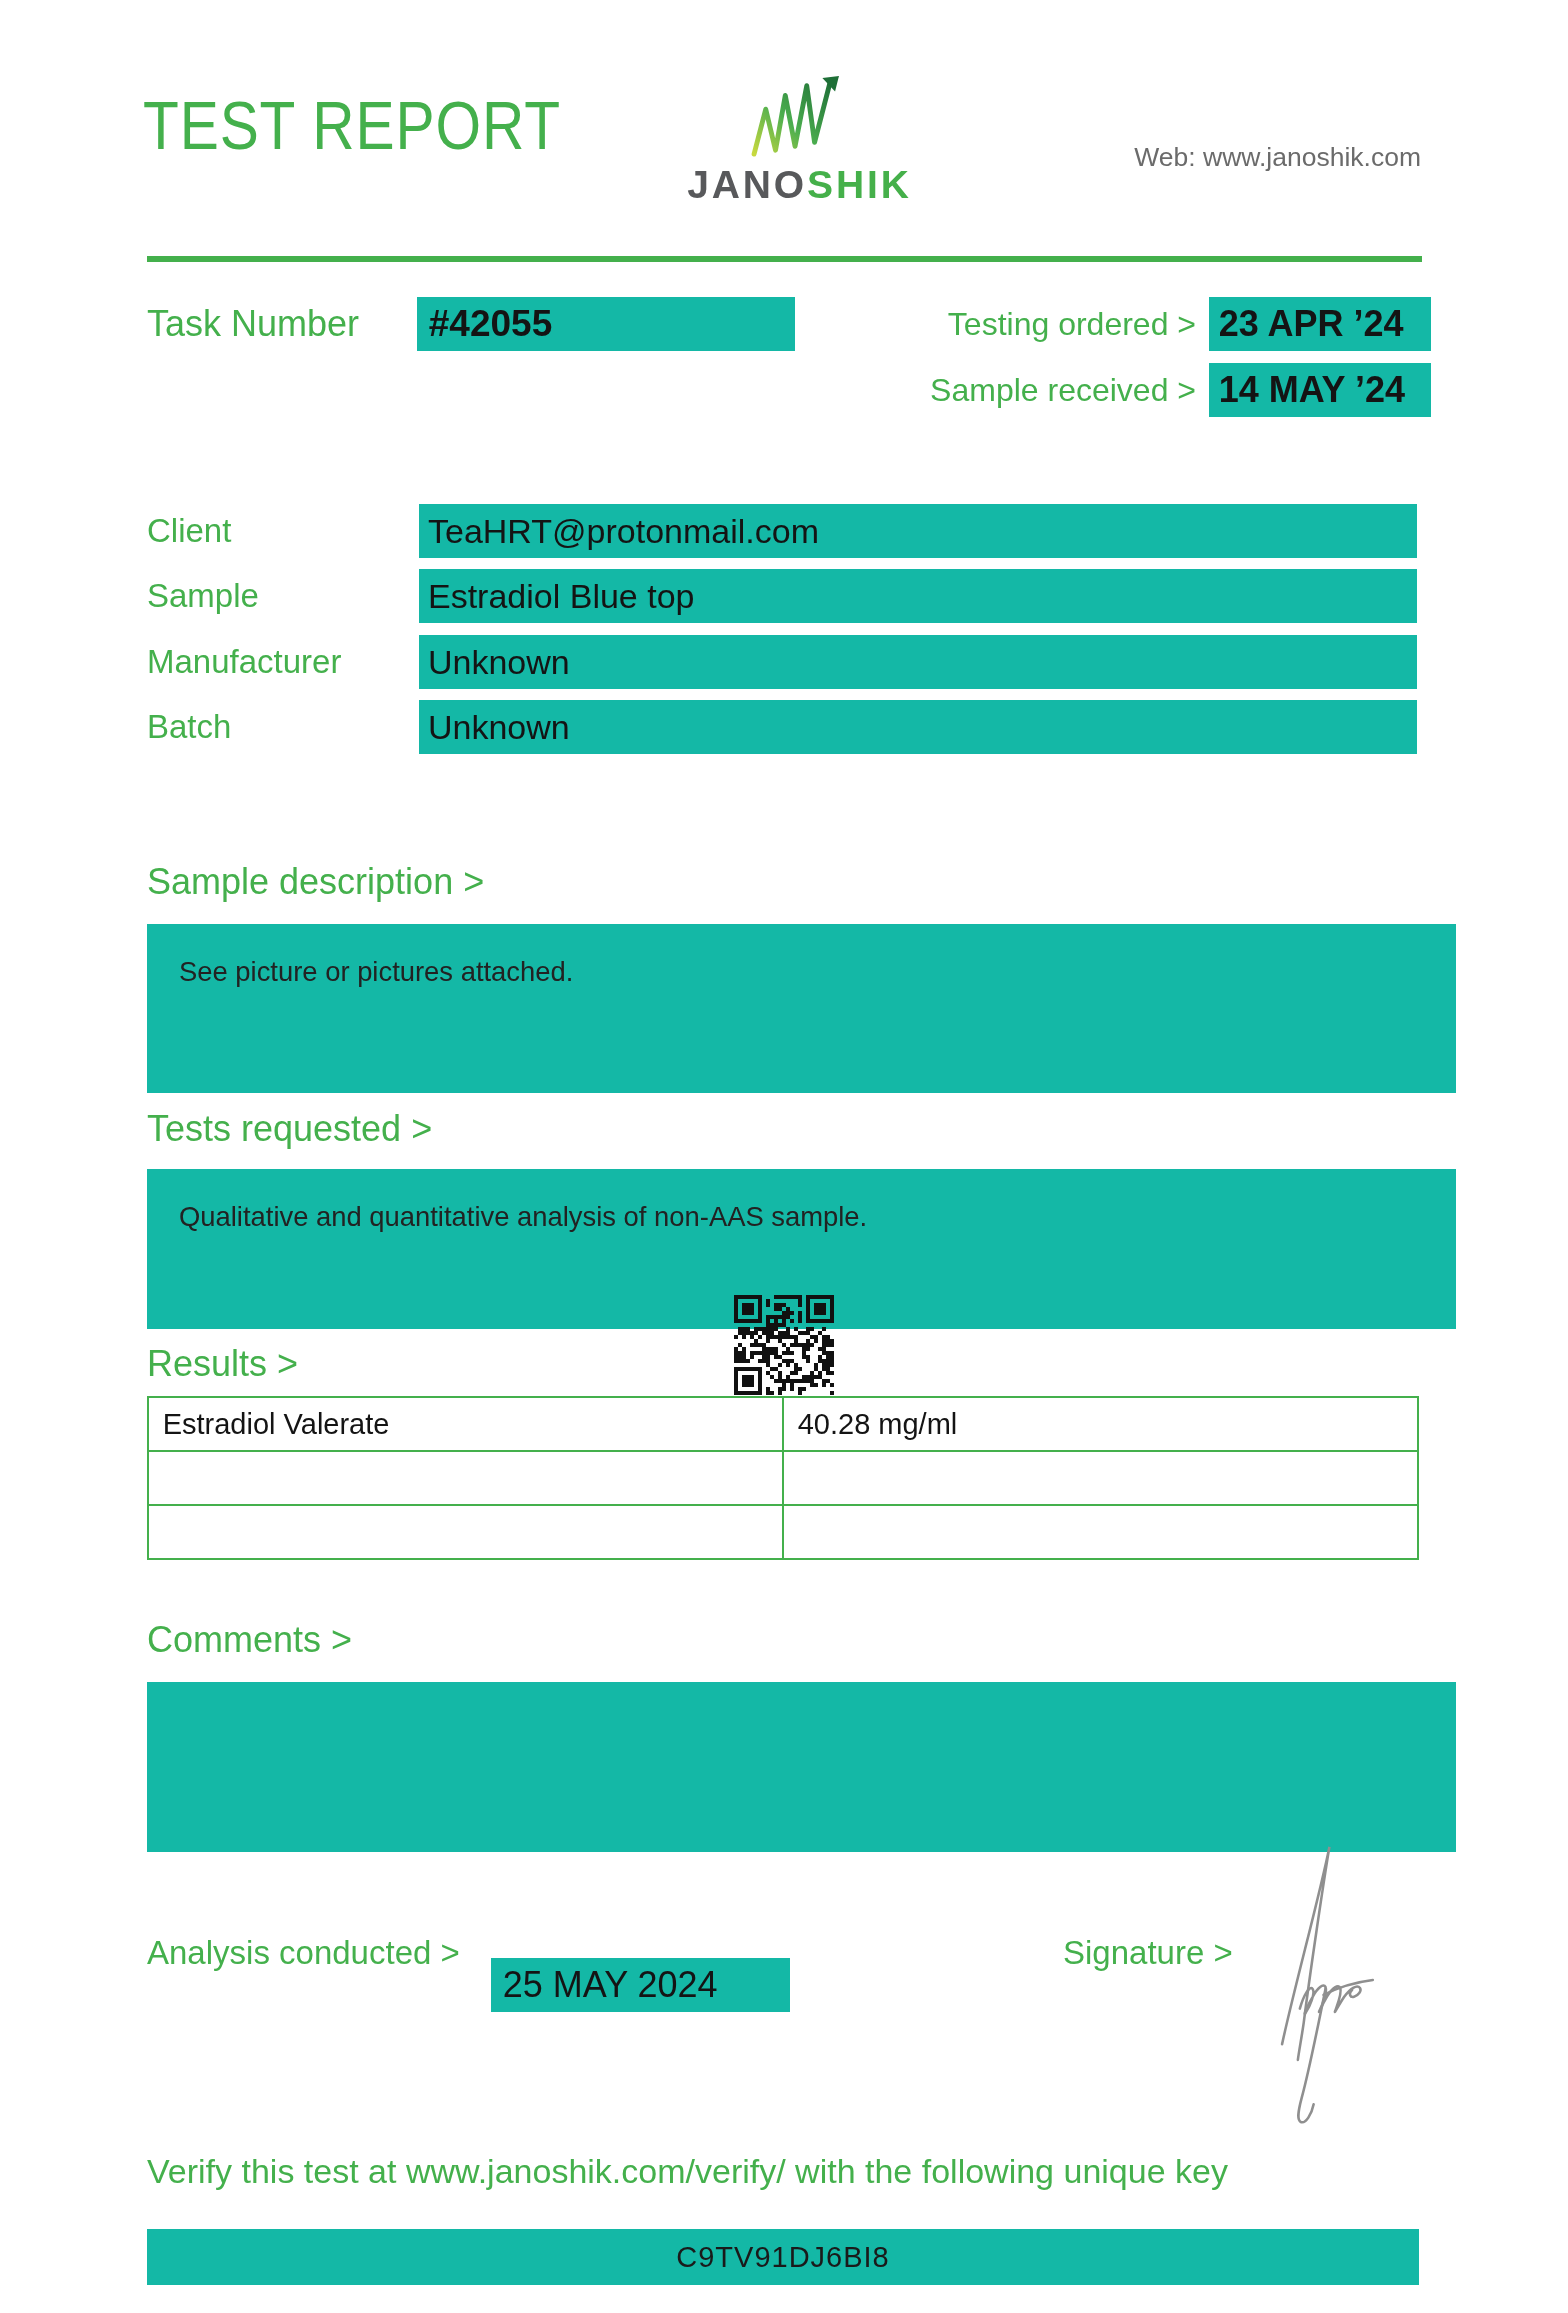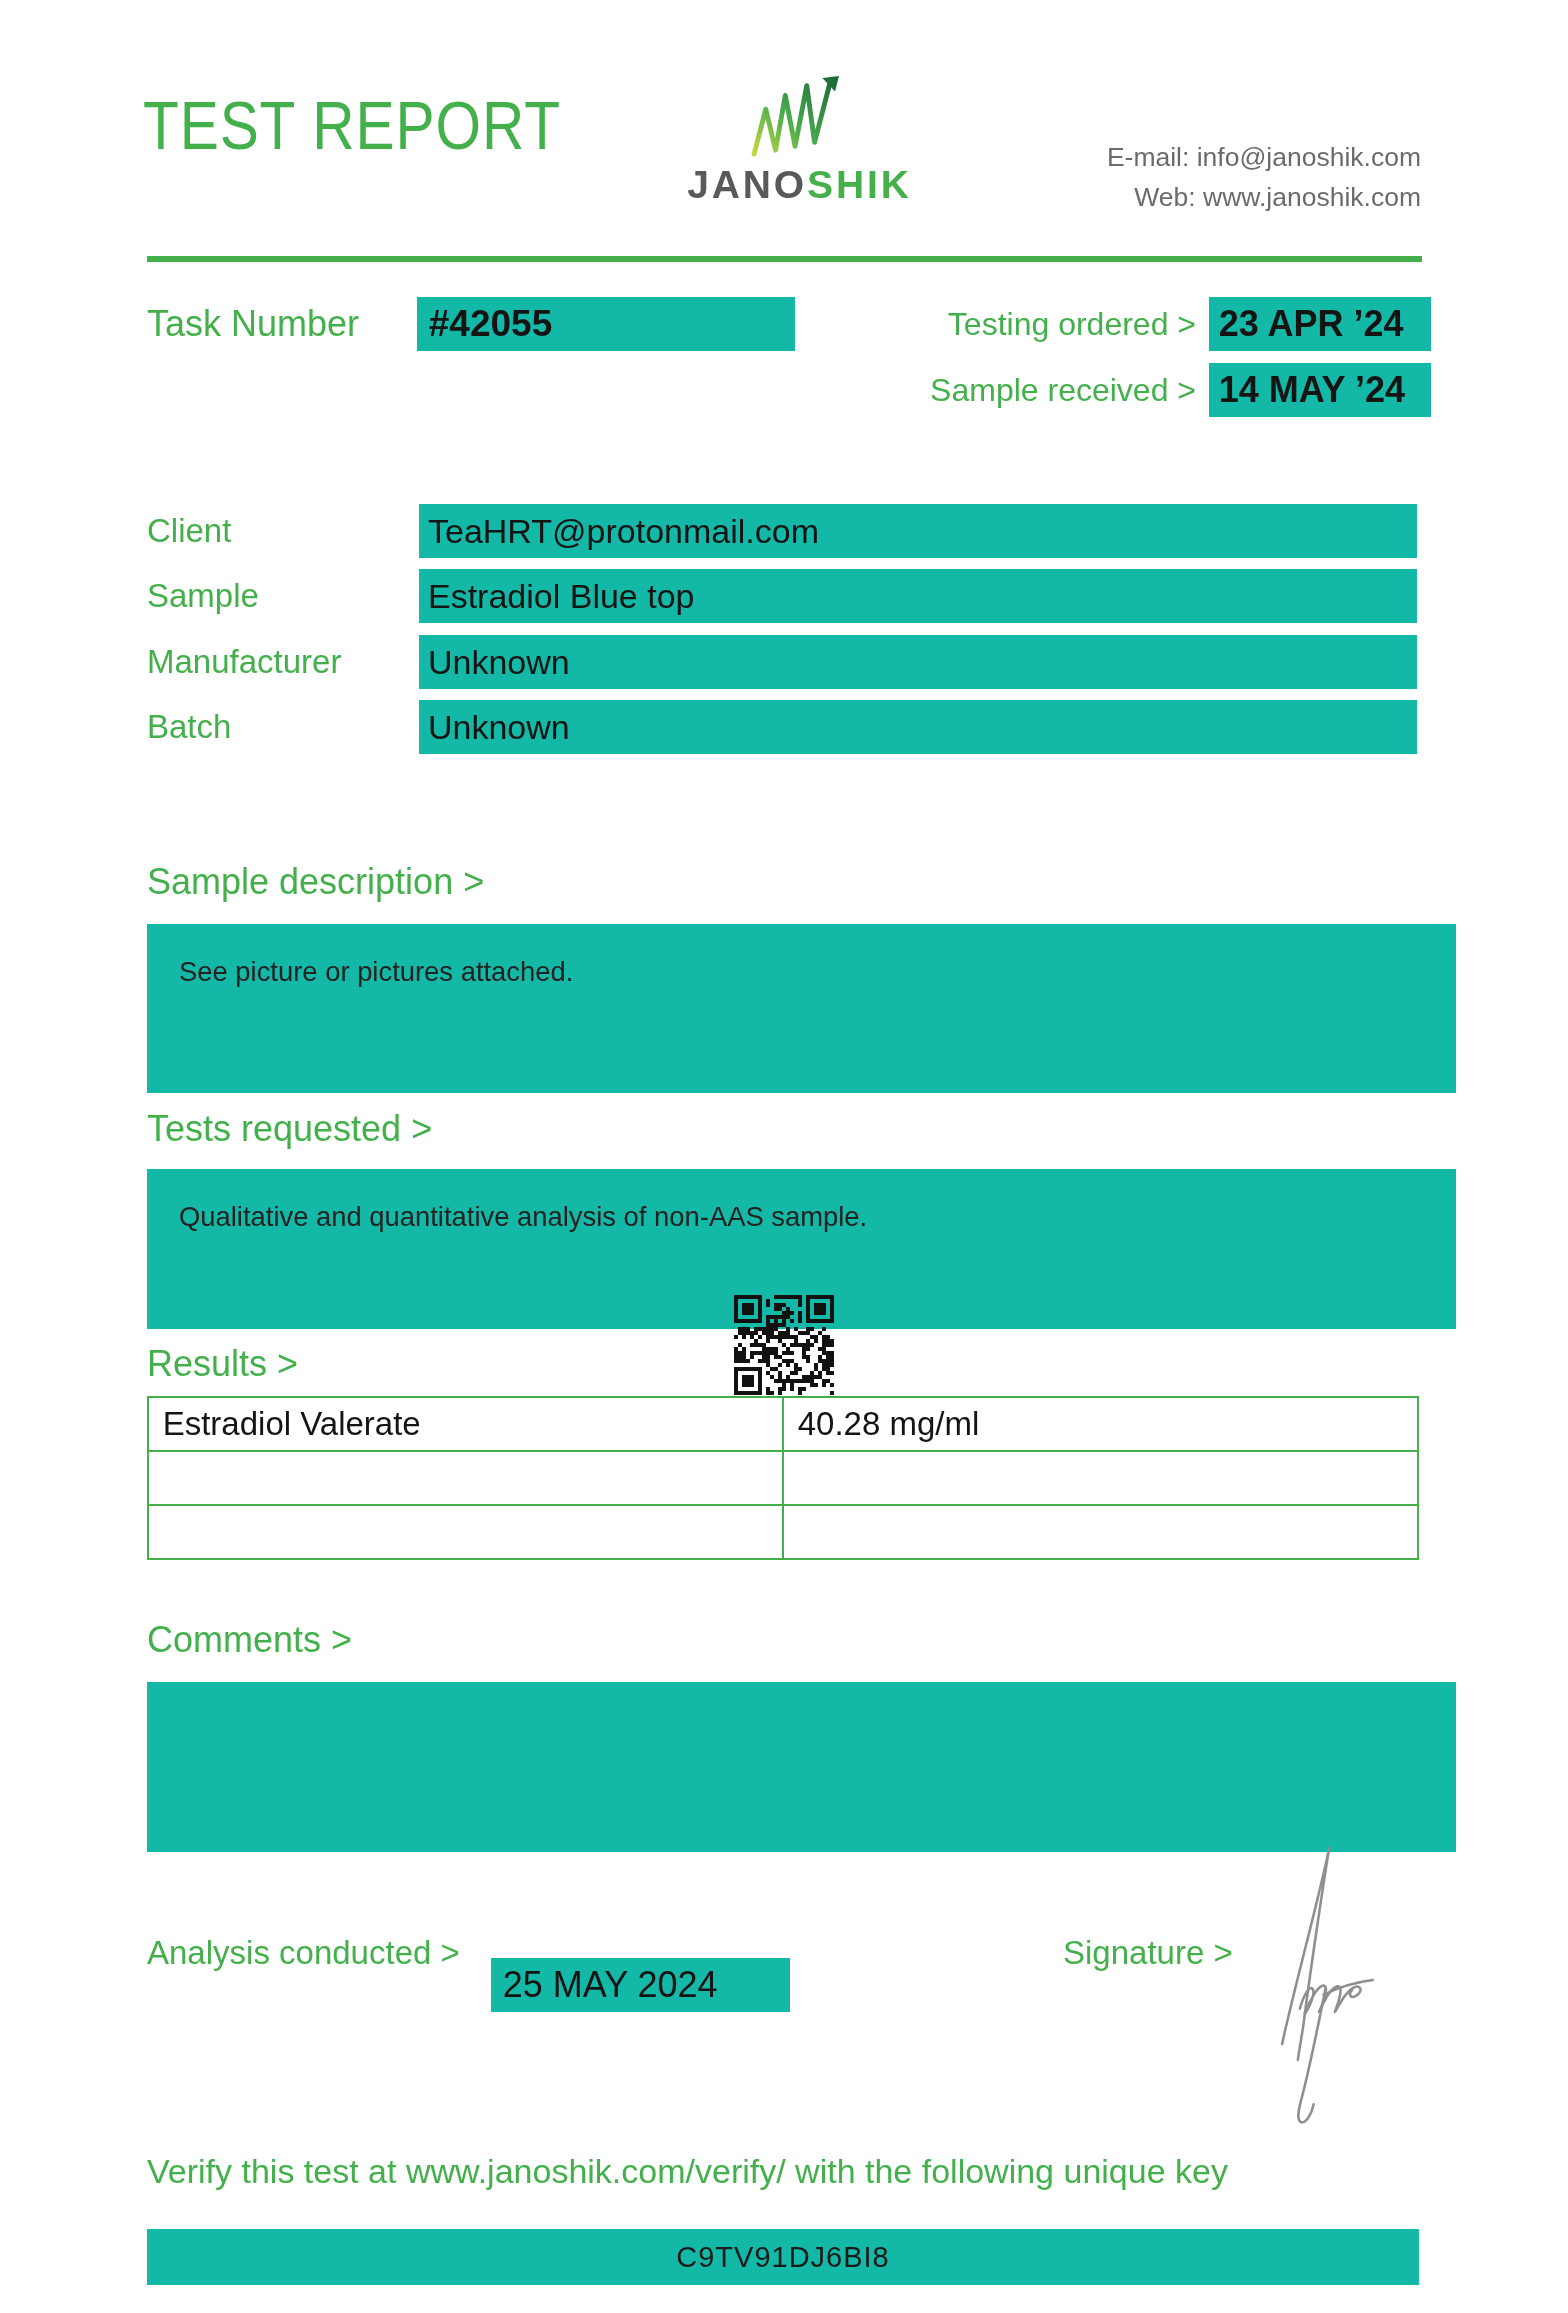--- a/index.html
+++ b/index.html
@@ -19,21 +19,21 @@
   .ordered-label{left:863px;top:297px;width:333px;text-align:right;font-size:32px;color:#44b04c;}
   .ordered-box{left:1209px;top:297px;width:212px;padding-left:9.8px;font-size:36px;font-weight:600;color:#141414;}
   .received-label{left:863px;top:363px;width:333px;text-align:right;font-size:32px;color:#44b04c;}
   .received-box{left:1209px;top:363px;width:212px;padding-left:9.8px;font-size:36px;font-weight:600;color:#141414;}
   .info-label{left:147px;font-size:33px;color:#44b04c;}
   .info-box{left:419px;width:989px;padding-left:9px;font-size:34px;color:#141414;}
   .sec-heading{left:147px;font-size:36px;color:#44b04c;white-space:nowrap;}
   .bigbox{left:147px;width:1245px;padding:32px;font-size:27.4px;color:#222222;}
   .qr{left:734px;top:1295px;width:100px;height:100px;}
   .results-table{left:147px;top:1396px;width:1272px;border-collapse:collapse;}
-  .results-table td{border:2.9px solid #44b04c;height:52px;font-size:33px;color:#141414;padding:0 0 0 13.7px;width:50%;}
+  .results-table td{border:2.9px solid #44b04c;height:52px;font-size:29px;color:#141414;padding:0 0 0 13.7px;width:50%;}
   .comments-box{height:106px;}
   .signature-svg{left:1262px;top:1839px;width:123px;height:286px;}
   .analysis-label{left:147px;top:1926px;font-size:33px;color:#44b04c;}
   .analysis-box{left:491px;top:1958px;width:287px;padding-left:11.8px;font-size:36px;font-weight:500;color:#141414;}
   .sig-label{left:1063px;top:1926px;font-size:33px;color:#44b04c;}
   .verify{left:147px;top:2152px;width:1274px;font-size:34px;color:#44b04c;white-space:nowrap;}
   .keybox{left:147px;top:2223px;width:1272px;height:56px;line-height:56px;text-align:center;font-size:29px;letter-spacing:1px;color:#1a1a1a;margin-top:6px;}
 </style>
 </head>
 <body>
@@ -50,21 +50,20 @@
   </defs>
   <path d="M3 80 L15 34 L25 76 L35 20 L45 72 L57 10 L65 68 L81 6" fill="none" stroke="url(#lg)" stroke-width="5" stroke-linejoin="round" stroke-linecap="round"></path>
   <polygon points="73,2 90,0 86,16" fill="#1e6f37"></polygon>
 </svg>
 
 <div class="abs logo-text">
   <span class="logo-jano">JANO</span><span class="logo-shik">SHIK</span>
 </div>
 
 <div class="abs contact">
-  <div>E-mail: info@janoshik.com</div>
   <div>Web: www.janoshik.com</div>
 </div>
 
 <div class="abs rule"></div>
 
 <div class="abs row55 task-label">Task Number</div>
 <div class="abs row55 graybox task-box">#42055</div>
 <div class="abs row55 ordered-label">Testing ordered &gt;</div>
 <div class="abs row55 graybox ordered-box">23 APR ’24</div>
 <div class="abs row55 received-label">Sample received &gt;</div>

